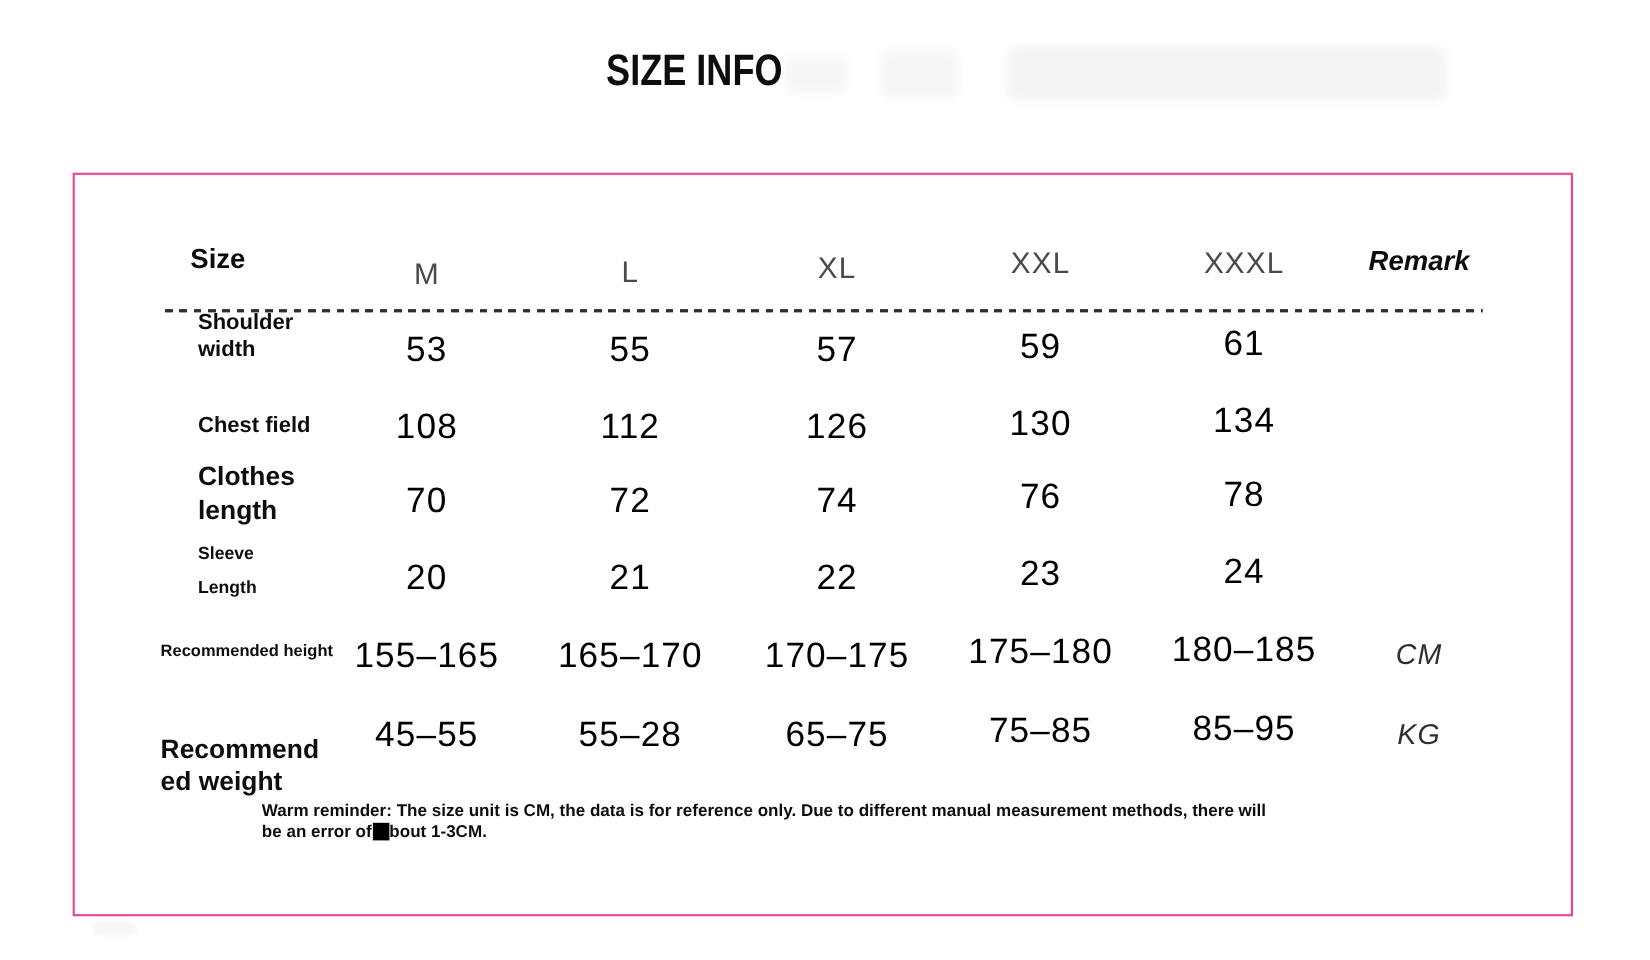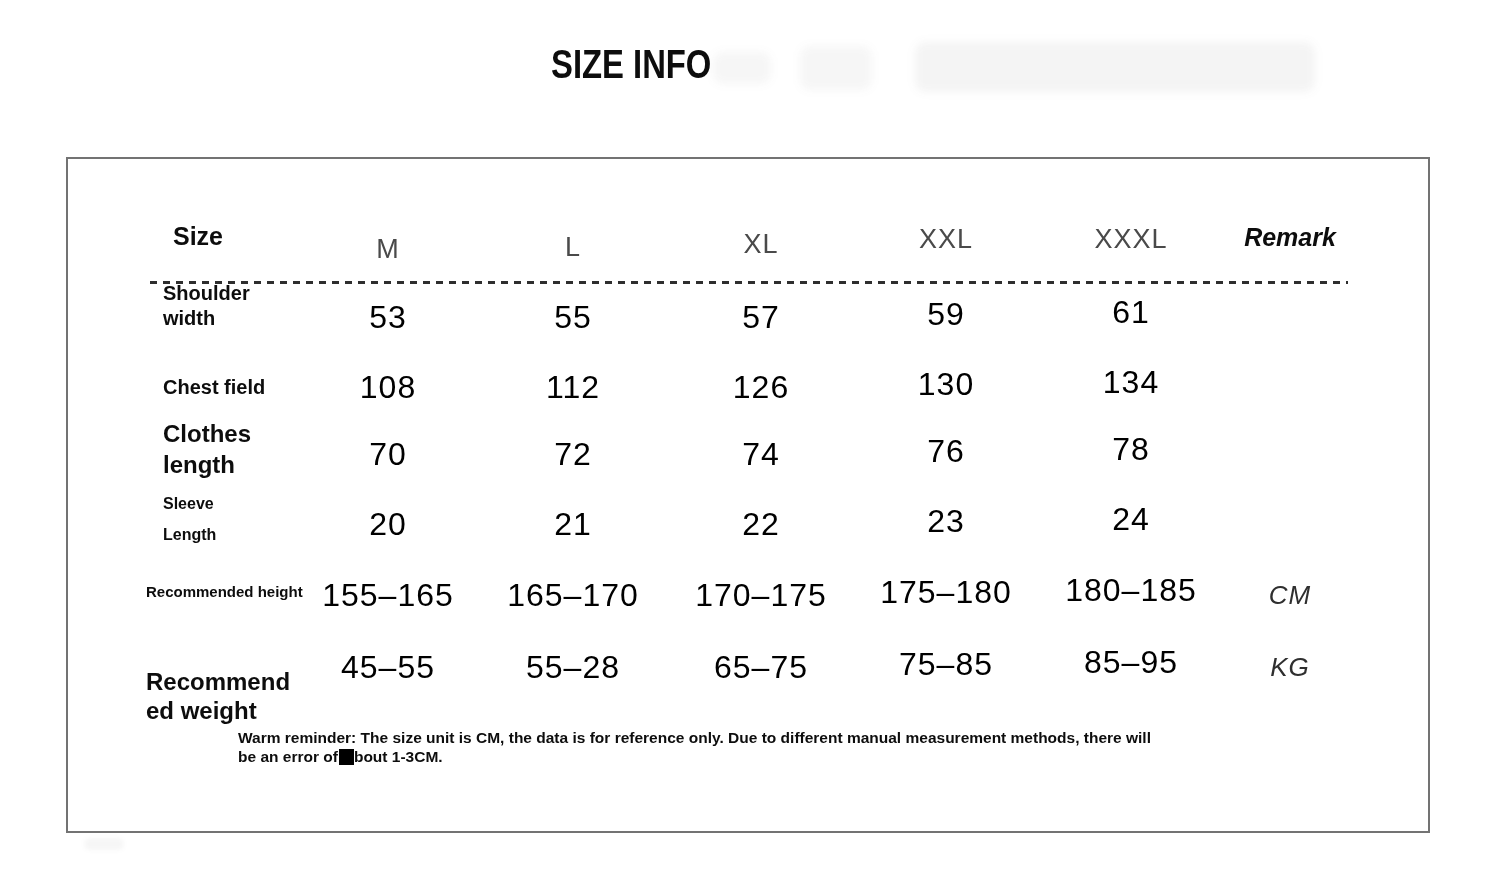--- a/index.html
+++ b/index.html
@@ -21,26 +21,26 @@
   .ghost{position:absolute;background:rgba(70,70,70,0.05);filter:blur(4px);border-radius:10px;}
   .g1{left:713px;top:52px;width:58px;height:32px;}
   .g2{left:800px;top:46px;width:72px;height:44px;}
   .g3{left:915px;top:42px;width:400px;height:50px;background:rgba(70,70,70,0.06);}
   .g4{left:430px;top:752px;width:710px;height:15px;background:rgba(70,70,70,0.045);filter:blur(2px);}
   .g5{left:84px;top:838px;width:40px;height:12px;background:rgba(70,70,70,0.05);filter:blur(2px);}
 
   
   .size-box{
     position:absolute;left:66px;top:157px;width:1360px;height:672px;
-    border:2px solid #737373;background:#fff;
+    border:2px solid #ec4899;background:#fff;
   }
 
   
   .cell,.hcell{position:absolute;height:100%;display:flex;align-items:center;justify-content:center;}
-  .clabel{left:95px;width:195px;justify-content:flex-start;font-weight:700;color:#0d0d0d;white-space:pre-line;}
+  .clabel{left:112px;width:195px;justify-content:flex-start;font-weight:700;color:#0d0d0d;white-space:pre-line;}
   .c0{left:227px;width:186px;}
   .c1{left:412px;width:186px;}
   .c2{left:600px;width:186px;}
   .c3{left:785px;width:186px;}
   .c4{left:970px;width:186px;}
   .cremark{left:1132px;width:180px;font-style:italic;}
 
   
   .hrow{position:absolute;left:0;top:50px;width:100%;height:70px;}
   .hrow .size-cell{left:105px;width:140px;justify-content:flex-start;font-size:25px;font-weight:700;color:#0d0d0d;transform:translateY(-8px);}

